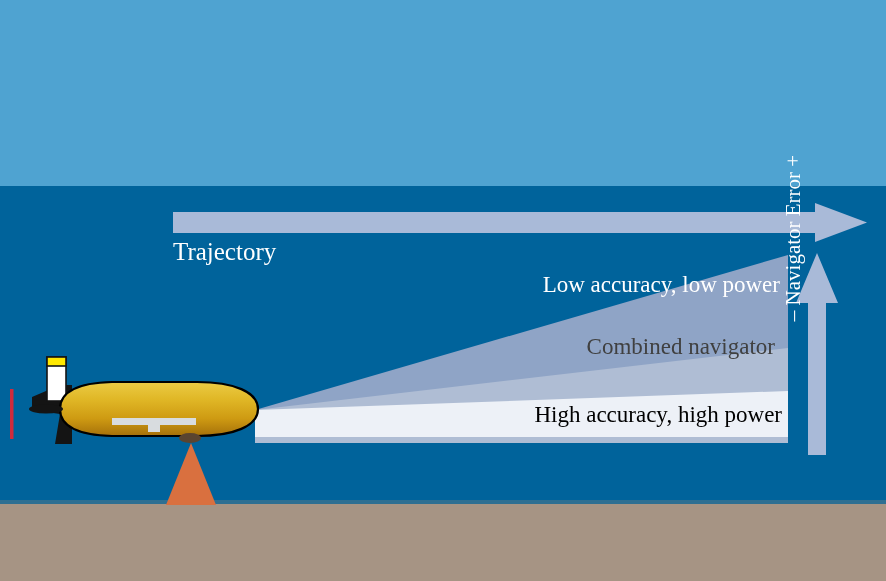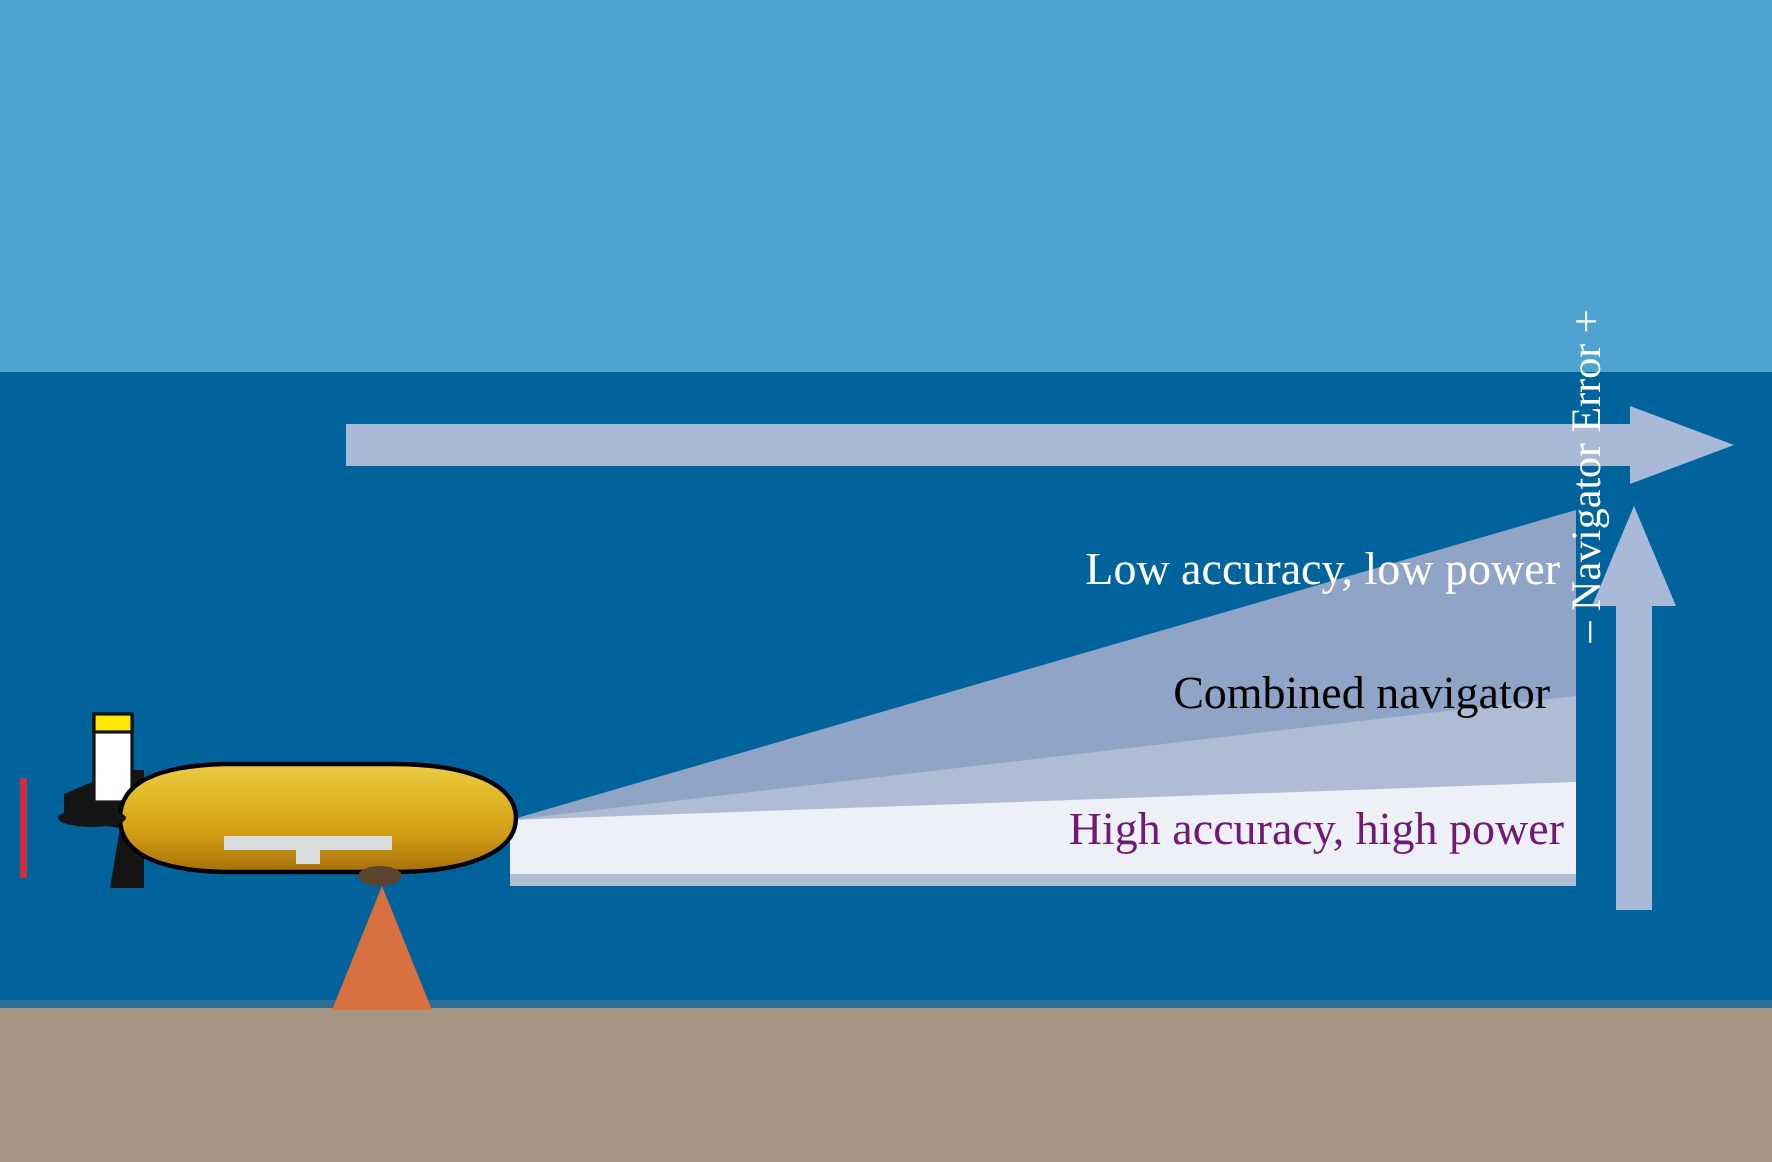--- a/index.html
+++ b/index.html
@@ -92,26 +92,26 @@
     font-size: 23px;
   }
   #lbl-low {
     left: 320px; top: 272px;
     width: 460px;
     color: #ffffff;
   }
   #lbl-combined {
     left: 320px; top: 334px;
     width: 455px;
-    color: #000000;
+    color: #404040;
   }
   #lbl-high {
     left: 320px; top: 402px;
     width: 462px;
-    color: #701a75;
+    color: #000000;
     font-family: Liberation Serif, serif;
   }
   #lbl-axis {
     left: 781px; top: 238px;
     width: 240px;
     font-size: 21px;
     color: #ffffff;
     transform: rotate(-90deg);
     transform-origin: 60px 60px;
     text-align: center;
@@ -166,20 +166,21 @@
     <rect x="110" y="66" width="84" height="7" fill="#D8DCDF"></rect>
     <rect x="146" y="73" width="12" height="7" fill="#D8DCDF"></rect>
 
     <ellipse cx="188" cy="86" rx="11" ry="5" fill="#5A4430"></ellipse>
   </svg>
 
   <svg class="sonar-beam" viewBox="0 0 70 62">
     <polygon points="33,0 58,62 8,62" fill="#D9703F"></polygon>
   </svg>
 
+  <div class="label" id="lbl-trajectory">Trajectory</div>
 
   <div class="label wedge-label" id="lbl-low">Low accuracy, low power</div>
 
   <div class="label wedge-label" id="lbl-combined">Combined navigator</div>
 
   <div class="label wedge-label" id="lbl-high">High accuracy, high power</div>
 
   <div class="label" id="lbl-axis">– Navigator Error +</div>
 
 </div>

